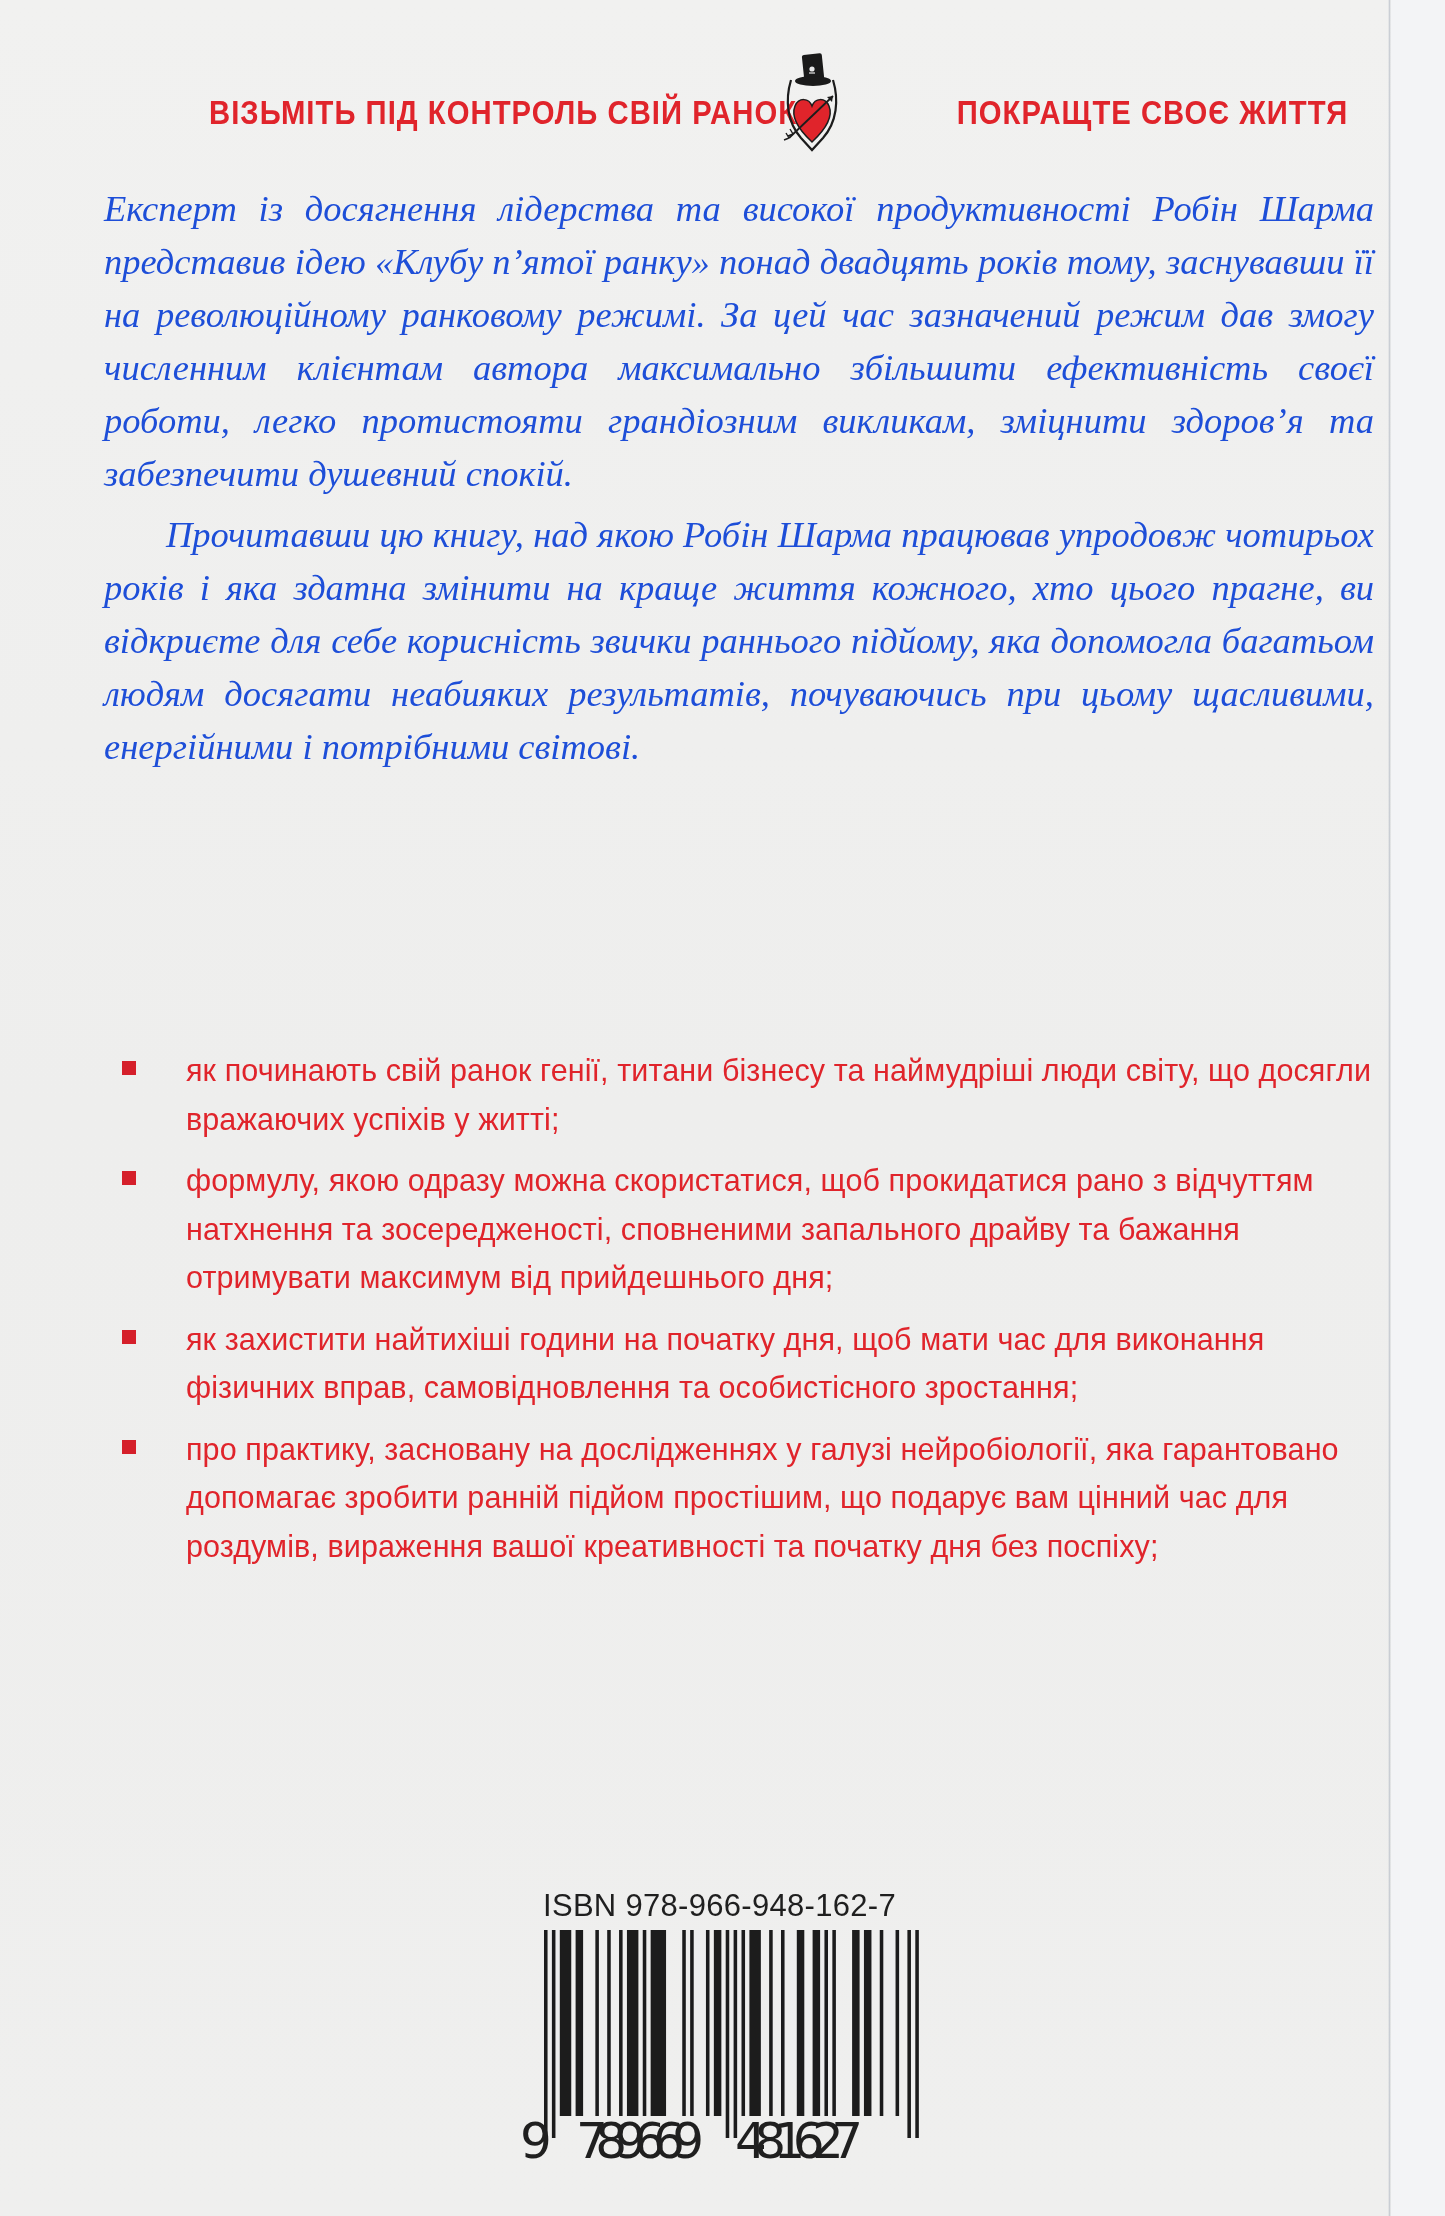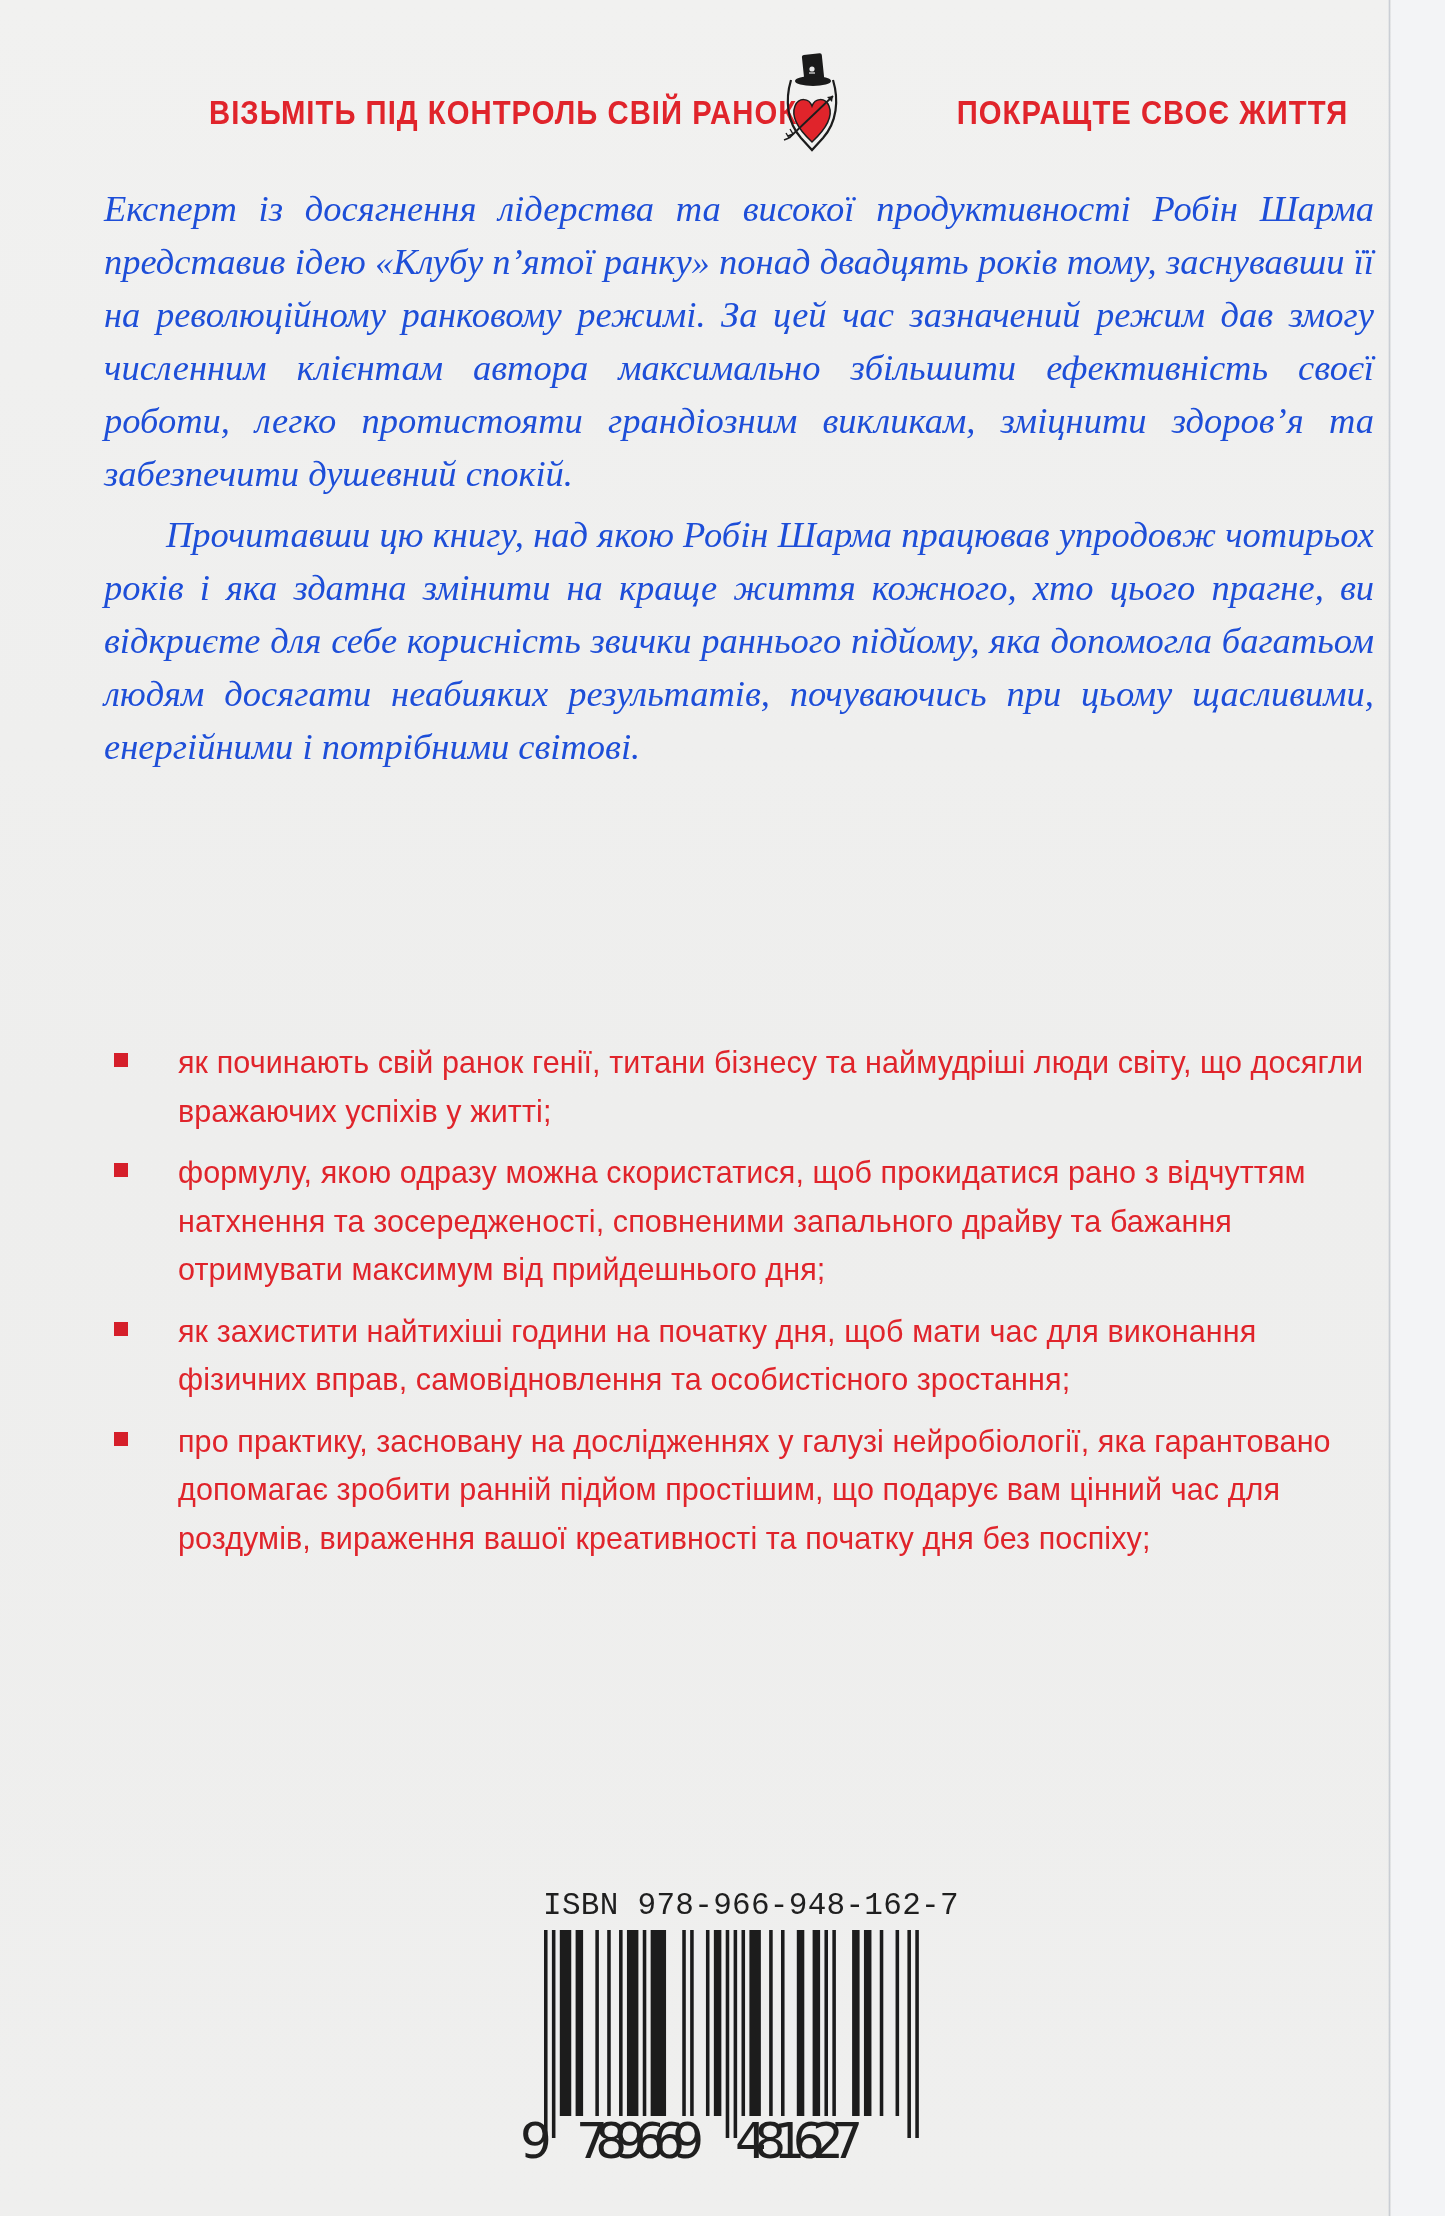--- a/index.html
+++ b/index.html
@@ -80,21 +80,21 @@
     }
     .para.indent { text-indent: 62px; margin-top: 8px; }
 
     
     .bullets {
       position: absolute;
       left: 104px;
       top: 1030px;
       width: 1255px;
       list-style: none;
-      margin: 8px;
+      margin: 16px;
       padding: 0;
       font-family: "Liberation Sans", "DejaVu Sans", sans-serif;
       font-size: 30.5px;
       line-height: 48.5px;
       color: #e0242b;
     }
     .bullet-item {
       position: relative;
       padding-left: 66px;
       margin-bottom: 13px;
@@ -107,21 +107,21 @@
       width: 14px;
       height: 14px;
       background: #d51f2a;
     }
 
     
     .isbn-label {
       position: absolute;
       left: 543px;
       top: 1888px;
-      font-family: Liberation Mono, monospace;
+      font-family: Liberation Sans, sans-serif;
       font-size: 31px;
       color: #1f1f1f;
       letter-spacing: 0.3px;
       white-space: nowrap;
     }
     .barcode {
       position: absolute;
       left: 510px;
       top: 1930px;
       width: 420px;

